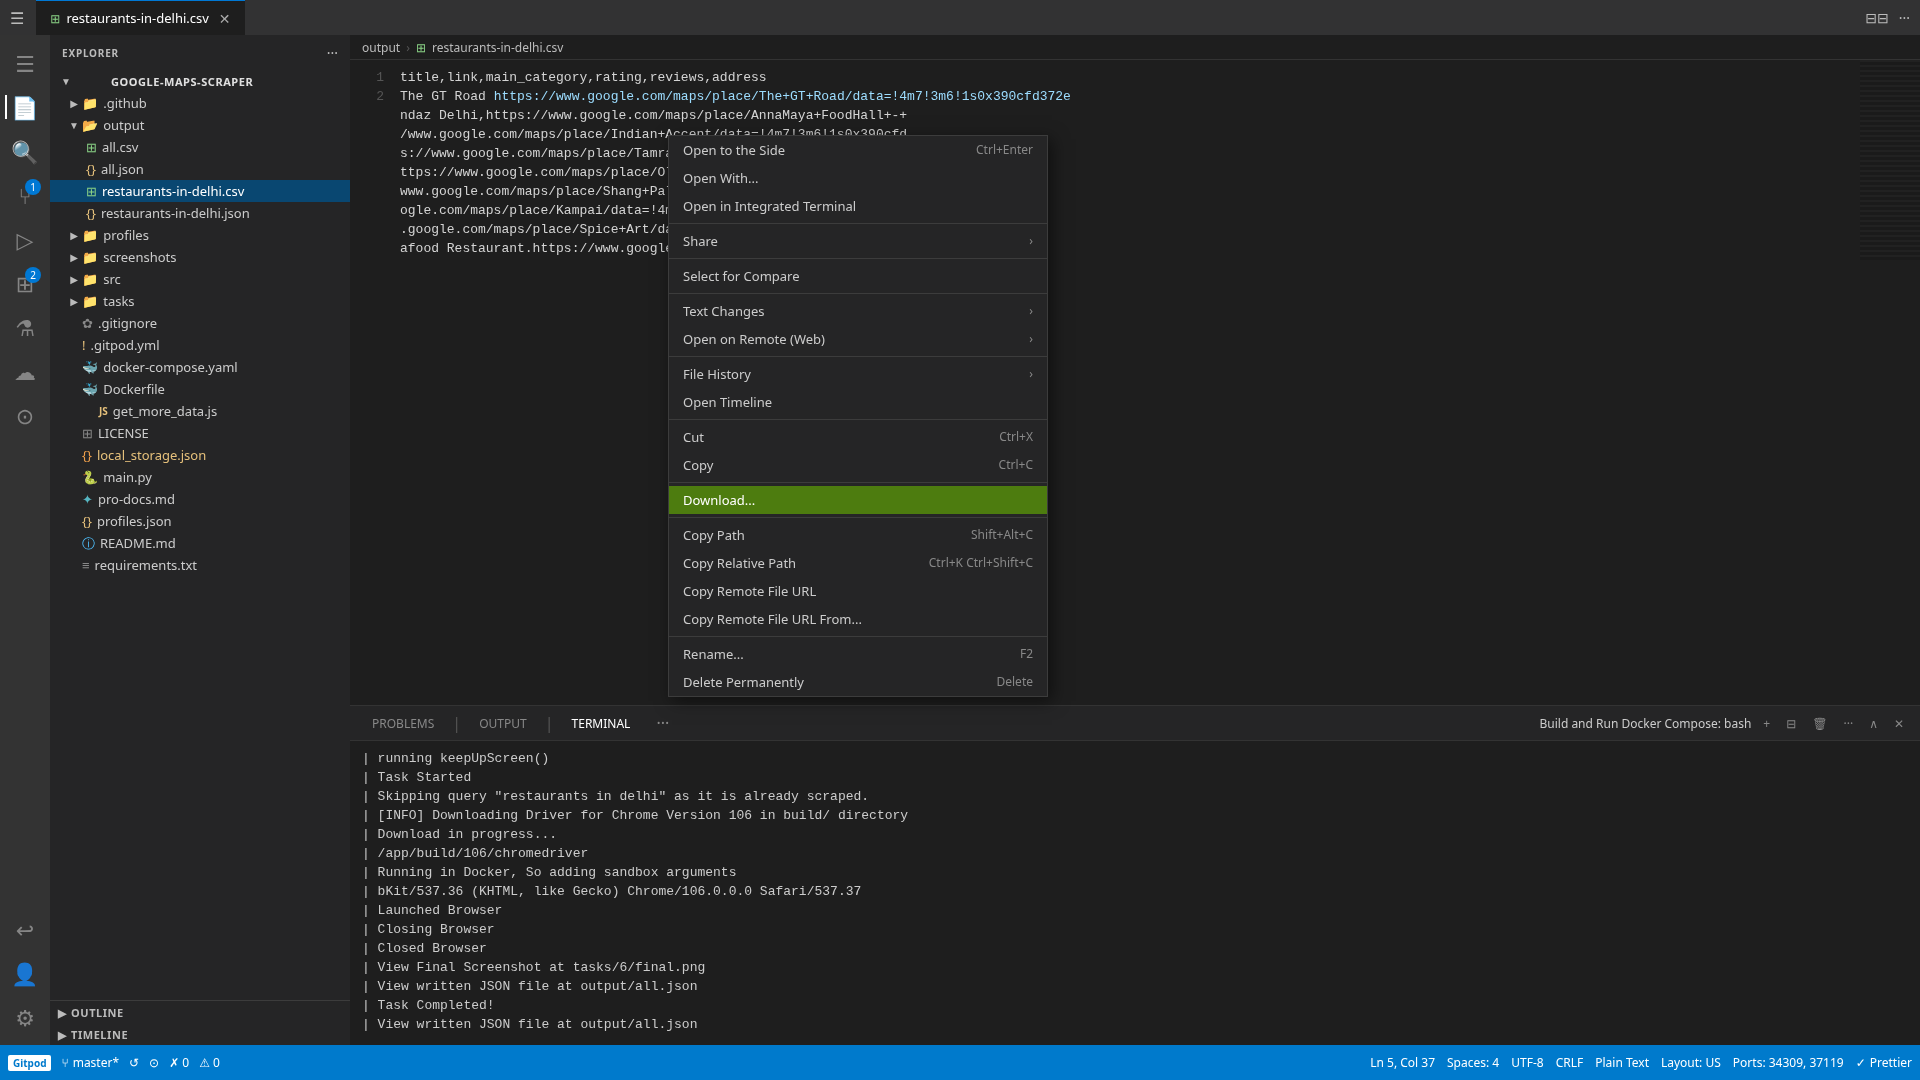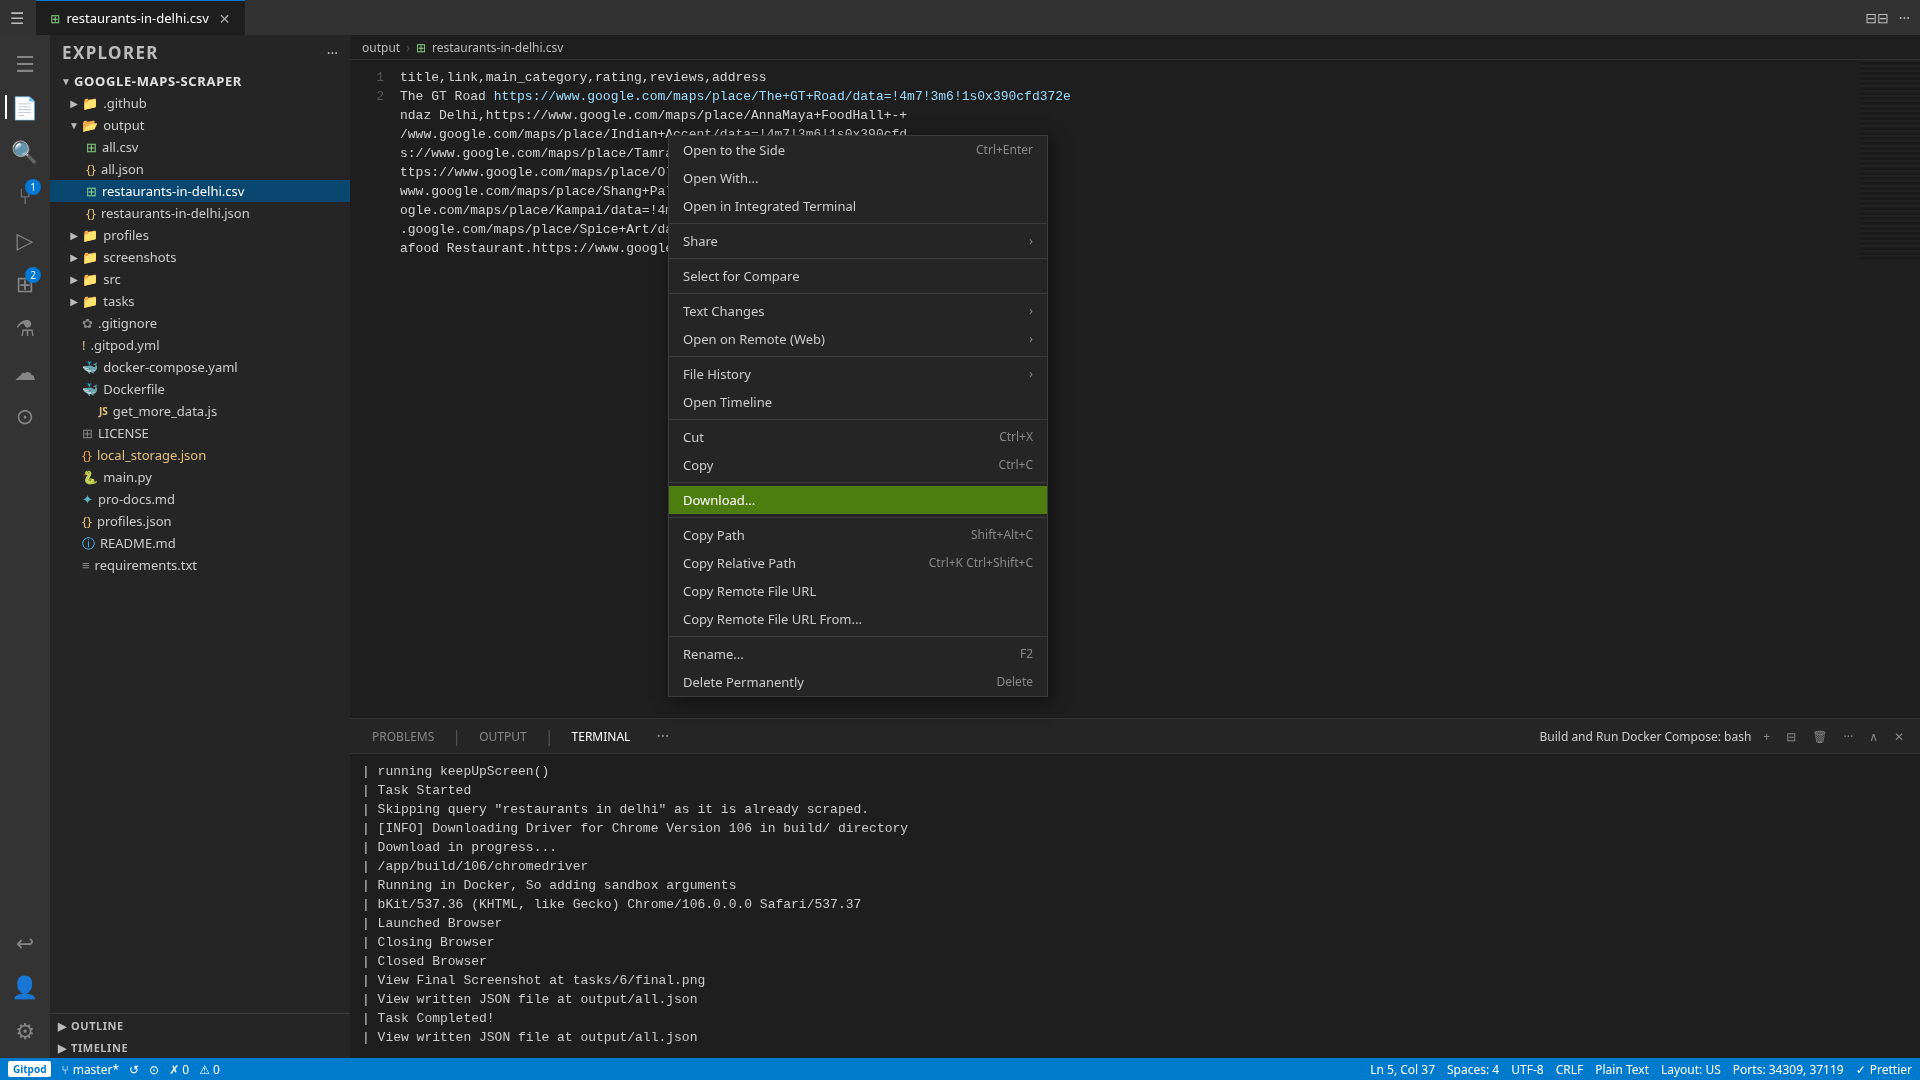--- a/index.html
+++ b/index.html
@@ -136,21 +136,21 @@
       overflow: hidden;
     }
     .sidebar-header {
       display: flex;
       align-items: center;
       justify-content: space-between;
       padding: 8px 12px;
       height: 35px;
     }
     .sidebar-title {
-      font-size: 17px;
+      font-size: 10px;
       font-weight: 700;
       color: #bbb;
       letter-spacing: 0.08em;
       text-transform: uppercase;
     }
     .sidebar-header-btn {
       color: #bbb;
       font-size: 14px;
       cursor: pointer;
     }
@@ -340,21 +340,21 @@
       font-family: 'Consolas', 'Courier New', monospace;
       font-size: 13px;
       line-height: 19px;
       overflow: hidden;
       color: #ccc;
     }
     .term-line { white-space: nowrap; overflow: hidden; }
 
     
     .status-bar {
-      height: 22px;
+      height: 35px;
       background: #007acc;
       display: flex;
       align-items: center;
       padding: 0 8px;
       font-size: 12px;
       color: #fff;
       gap: 12px;
       flex-shrink: 0;
     }
     .status-bar-left {
@@ -498,21 +498,21 @@
 
   <div class="sidebar">
     <div class="sidebar-header">
       <span class="sidebar-title">Explorer</span>
       <span class="sidebar-header-btn">···</span>
     </div>
     <div class="file-tree">
 
       <div class="tree-item">
         <span class="tree-arrow">▼</span>
-        <strong style="font-size:13px;letter-spacing:0.05em;color:#e0e0e0;">GOOGLE-MAPS-SCRAPER</strong>
+        <strong style="font-size:11px;letter-spacing:0.05em;color:#e0e0e0;margin-left:37px;">GOOGLE-MAPS-SCRAPER</strong>
       </div>
 
       <div class="tree-item" style="padding-left:16px">
         <span class="tree-arrow">▶</span>
         <span class="tree-file-icon icon-gray">📁</span>
         <span>.github</span>
       </div>
 
       <div class="tree-item" style="padding-left:16px">
         <span class="tree-arrow">▼</span>

